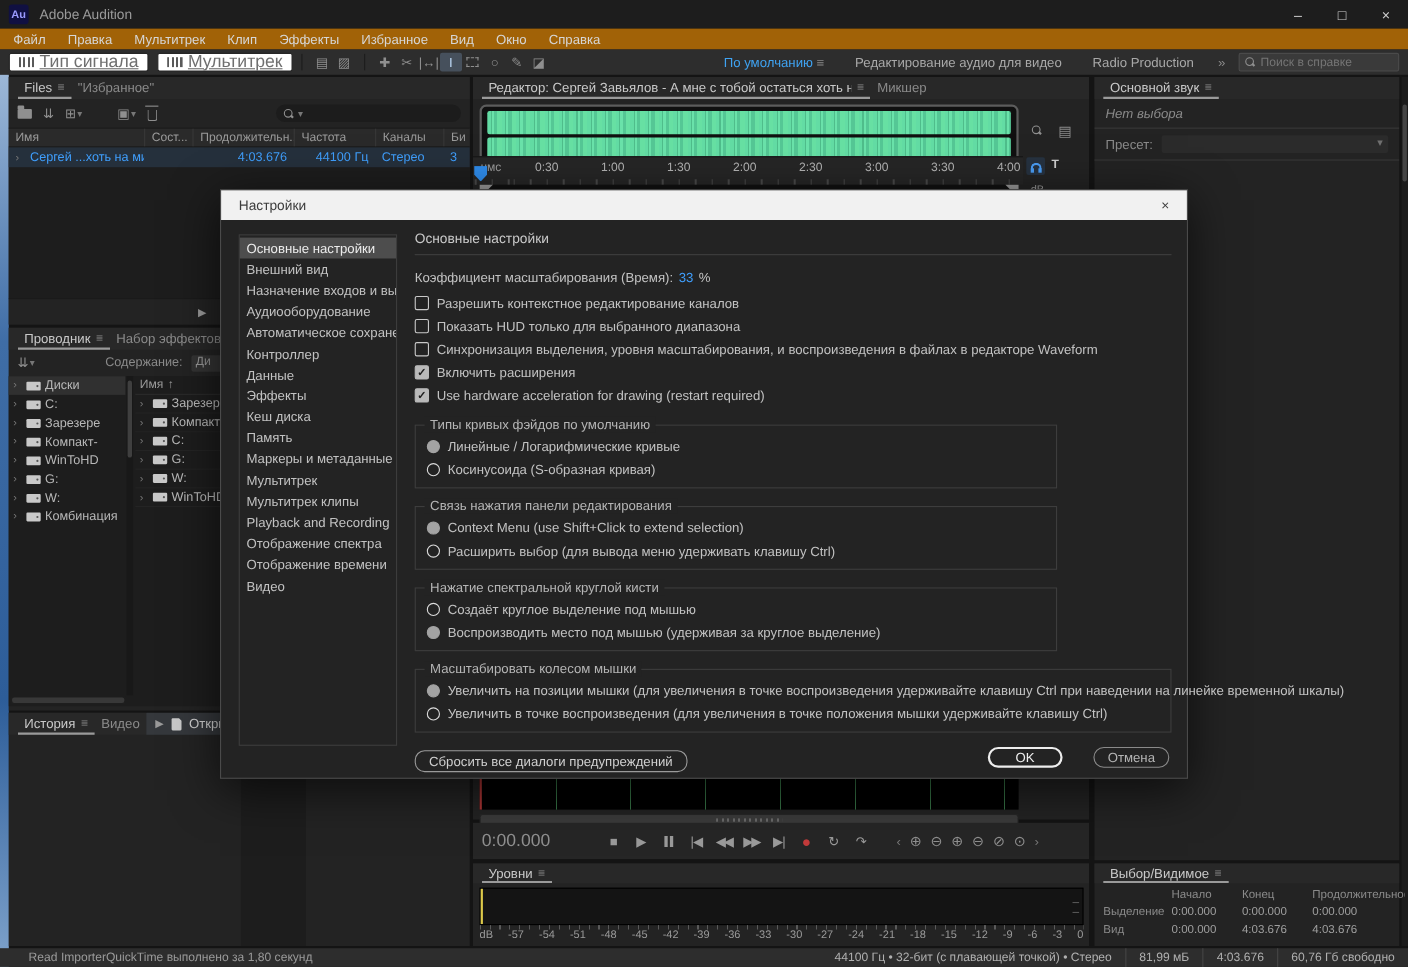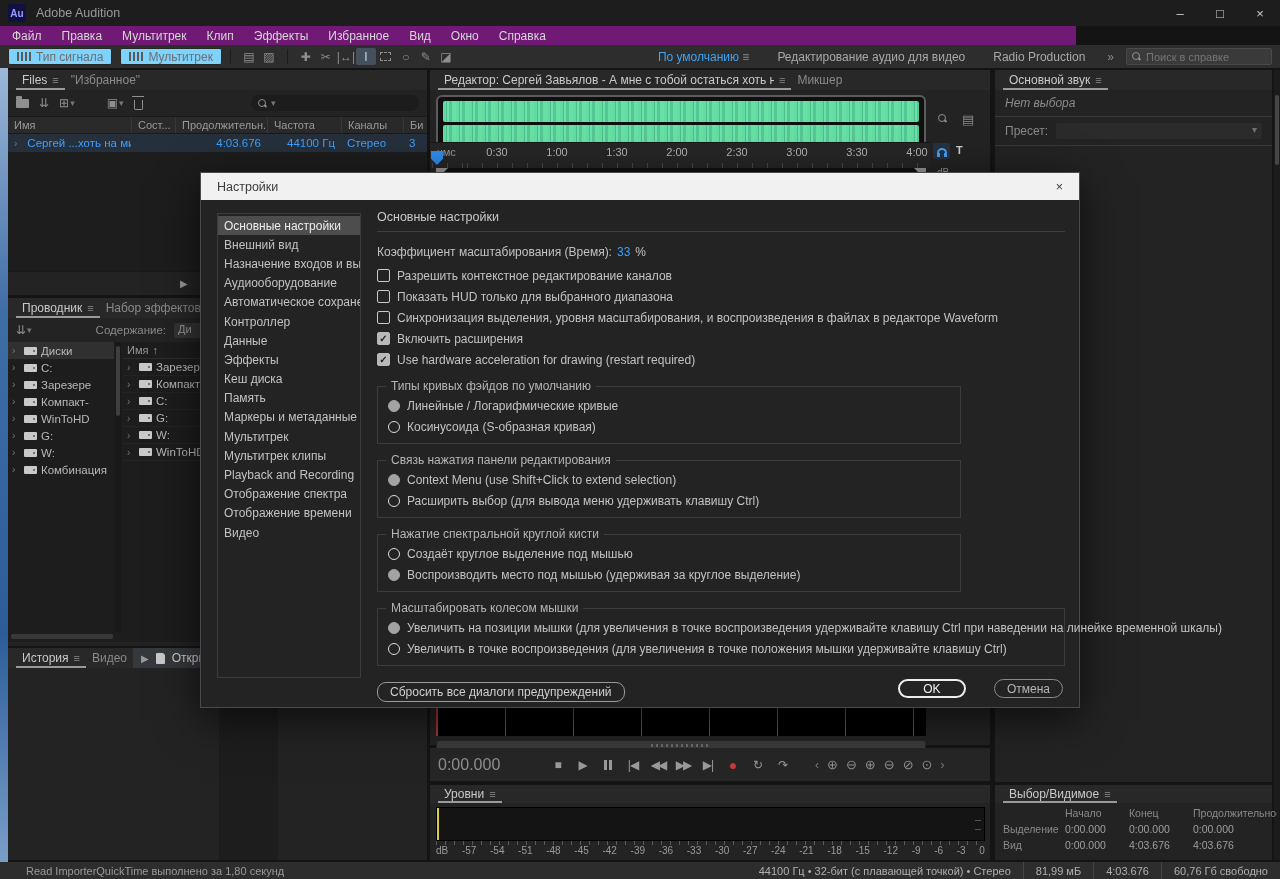--- a/index.html
+++ b/index.html
@@ -8,26 +8,26 @@
   .abs { position:absolute; }
 
   
   #titlebar { left:0; top:0; width:1280px; height:26px; background:#1d1d1d; display:flex; align-items:center; }
   .aulogo { width:18px; height:18px; margin-left:8px; background:#101042; color:#9b9bff; border-radius:3px;
     font-size:10px; font-weight:bold; display:flex; align-items:center; justify-content:center; }
   .apptitle { margin-left:10px; color:#9a9a9a; font-size:12.5px; }
   .winbtns { margin-left:auto; display:flex; }
   .winbtn { width:40px; height:26px; display:flex; align-items:center; justify-content:center; color:#cfcfcf; font-size:13px; }
 
-  #menubar { left:0; top:26px; width:1076px; height:19px; background:#701a75; display:flex; align-items:center; padding-left:2px; }
+  #menubar { left:0; top:26px; width:1280px; height:19px; background:#a16207; display:flex; align-items:center; padding-left:2px; }
   .menu-item { padding:0 10px; color:#d6d6d6; height:100%; display:flex; align-items:center; }
 
   #toolbar { left:0; top:45px; width:1280px; height:23px; background:#2d2d2d; display:flex; align-items:center; }
-  .tbbtn { display:flex; align-items:center; gap:5px; color:#6f6f6f; background:#7dd3fc; border:1px solid #262626;
-    border-radius:2px; height:17px; padding:0 8px; margin-left:8px; font-size:12px; }
+  .tbbtn { display:flex; align-items:center; gap:5px; color:#6f6f6f; background:#ffffff; border:1px solid #262626;
+    border-radius:2px; height:17px; padding:0 8px; margin-left:8px; font-size:16px;text-decoration:underline; }
   .tbbtn .mini-wave { width:14px; height:9px; background:repeating-linear-gradient(90deg,#5a5a5a 0 2px,transparent 2px 4px); }
   .tsep { width:1px; height:15px; background:#1c1c1c; margin:0 8px; }
   .ticon { width:20px; height:17px; display:flex; align-items:center; justify-content:center; color:#8f8f8f; font-size:12px; }
   .ticon.sel { background:#46505c; color:#bcd8f5; border-radius:2px; }
   .marquee-box { width:11px; height:9px; border:1px dashed #8f8f8f; }
   .ws-area { margin-left:auto; display:flex; align-items:center; }
   .ws { color:#a8a8a8; padding:0 14px; font-size:12px; }
   .ws.active { color:#3fa3f2; }
   .ws.active::after { content:"  ≡"; color:#8a8a8a; }
   .ws-more { color:#8a8a8a; padding:0 8px; }

